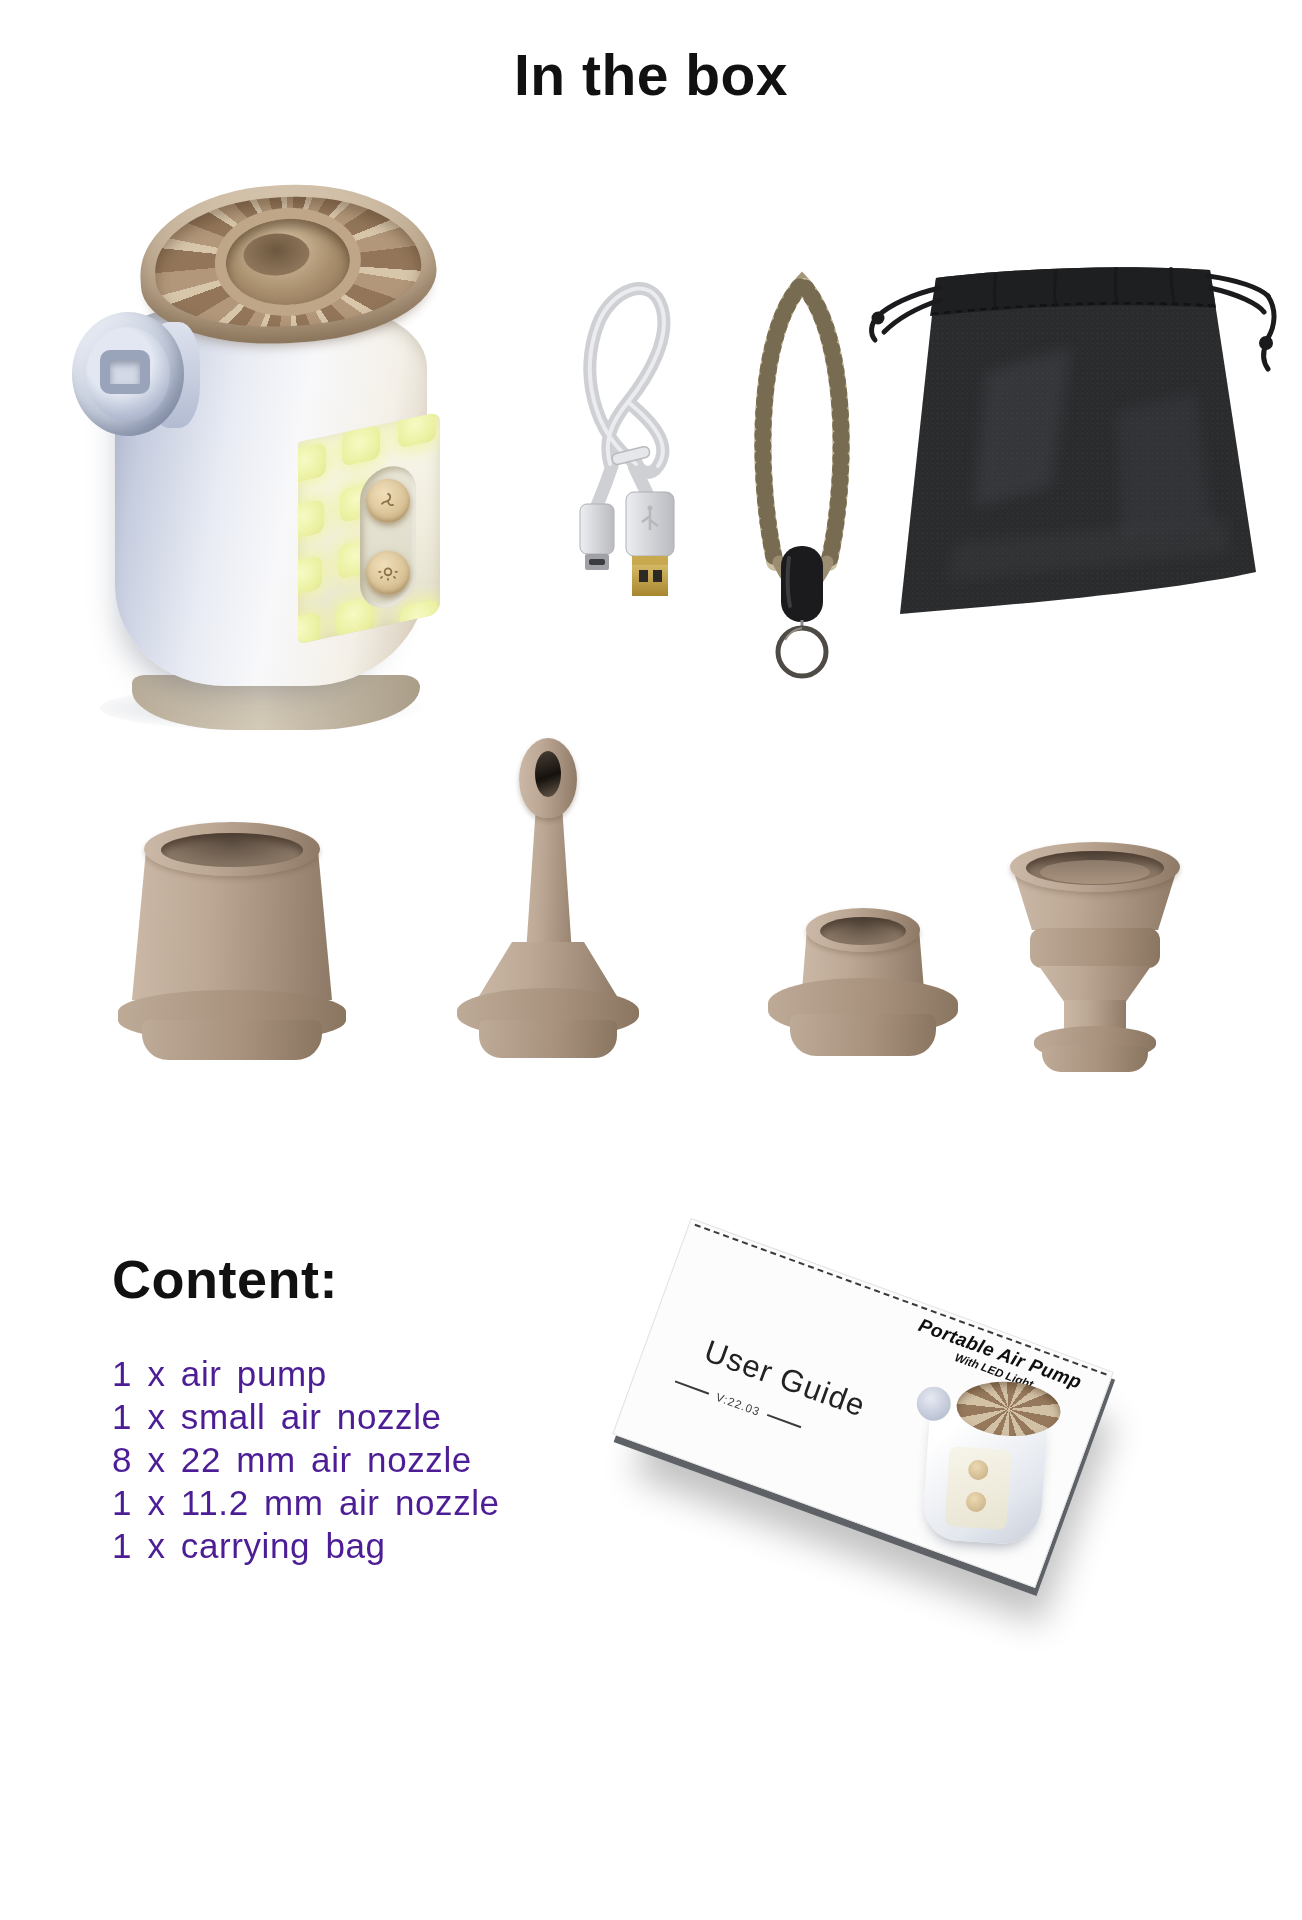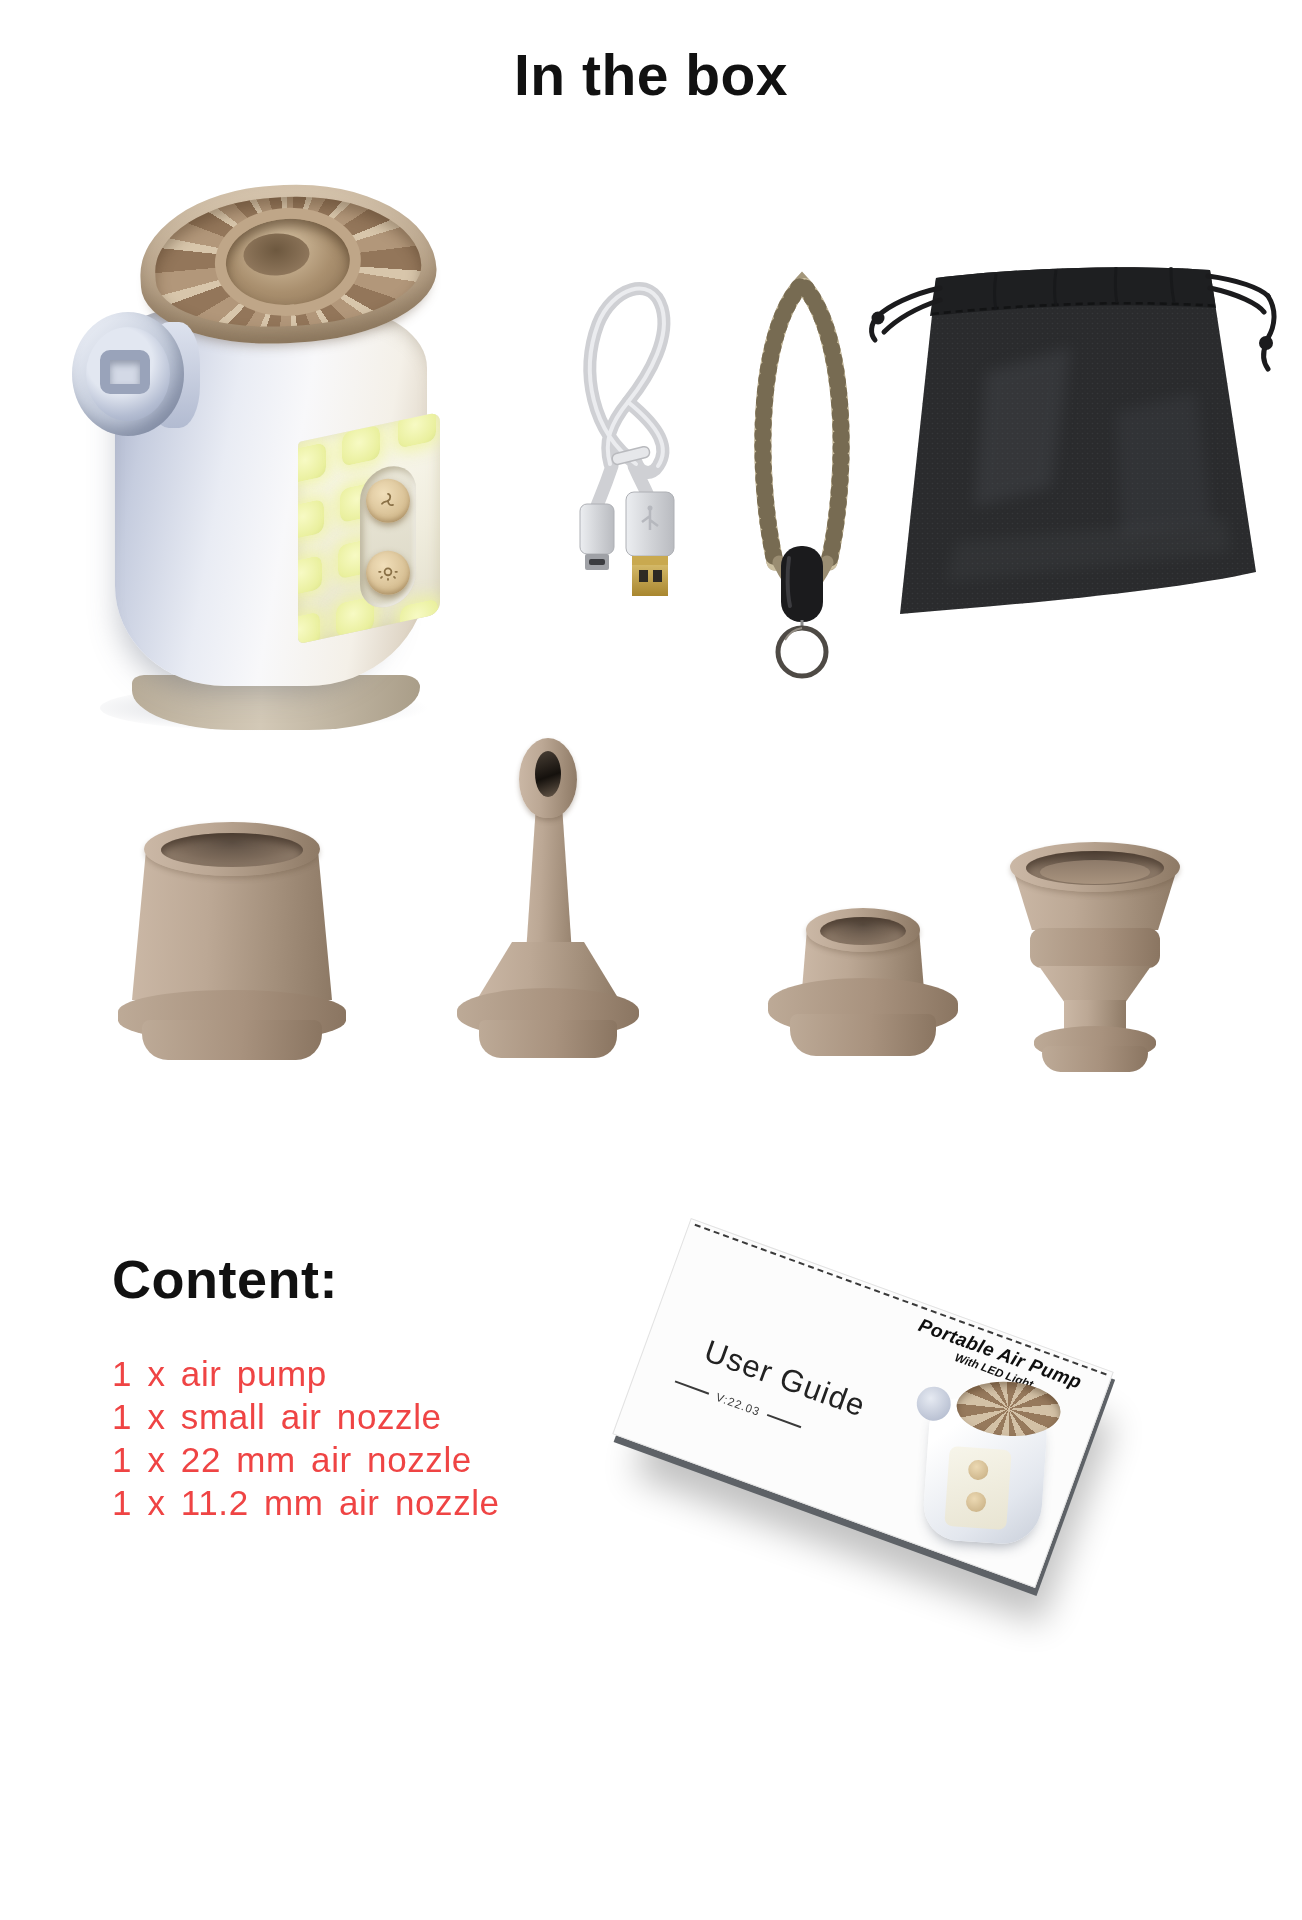--- a/index.html
+++ b/index.html
@@ -13,21 +13,21 @@
   .page-title{
     position:absolute;top:42px;left:0;width:100%;
     text-align:center;font-size:57px;font-weight:600;letter-spacing:.5px;color:#111;
   }
   .content-heading{
     position:absolute;left:112px;top:1248px;
     font-size:54px;font-weight:700;color:#111;letter-spacing:.5px;
   }
   .content-list{
     position:absolute;left:112px;top:1352px;margin:0;padding:0;list-style:none;
-    font-size:35px;line-height:43px;color:#ef4444;letter-spacing:.6px;word-spacing:5px;
+    font-size:35px;line-height:43px;color:#4c1d95;letter-spacing:.6px;word-spacing:5px;
   }
   
   .pump{position:absolute;left:70px;top:180px;width:395px;height:560px;}
   .pump-shadow{position:absolute;left:30px;top:505px;width:330px;height:46px;border-radius:50%;
     background:radial-gradient(ellipse at 45% 50%, rgba(105,112,130,.30), rgba(105,112,130,0) 70%);}
   .pump-base{position:absolute;left:62px;top:495px;width:288px;height:55px;
     background:linear-gradient(92deg,#b9ad99 0%,#d3c9b7 45%,#a99d88 100%);
     border-radius:14px 20px 130px 120px / 10px 14px 50px 46px;}
   .pump-body{position:absolute;left:45px;top:128px;width:312px;height:378px;
     background:linear-gradient(100deg,#a8b0c8 0%,#c6cddf 13%,#e9ecf4 36%,#f8f8fa 55%,#f4f0e8 78%,#ddd3c3 93%,#c7b9a6 100%);
@@ -306,22 +306,23 @@
   <div class="n-part tan" style="left:32px;top:124px;width:122px;height:38px;clip-path:polygon(4% 0,96% 0,74% 100%,26% 100%)"></div>
   <div class="n-part tan" style="left:62px;top:158px;width:62px;height:38px"></div>
   <div class="n-part tan-dk" style="left:32px;top:184px;width:122px;height:34px;border-radius:50%/46%"></div>
   <div class="n-part tan-dk" style="left:40px;top:204px;width:106px;height:26px;border-radius:8px 8px 20px 20px"></div>
 </div>
 
 <div class="content-heading">Content:</div>
 <ul class="content-list">
   <li>1 x air pump</li>
   <li>1 x small air nozzle</li>
-  <li>1 x 22 mm air nozzle</li>
+  <li>8 x 22 mm air nozzle</li>
   <li>1 x 11.2 mm air nozzle</li>
+  <li>1 x carrying bag</li>
 </ul>
 
 <div class="guide photo">
   <div class="guide-card">
     <div class="guide-perf"></div>
     <div class="guide-title">
       <div class="t1">Portable Air Pump</div>
       <div class="t2">With LED Light</div>
     </div>
     <div class="mini-pump">

